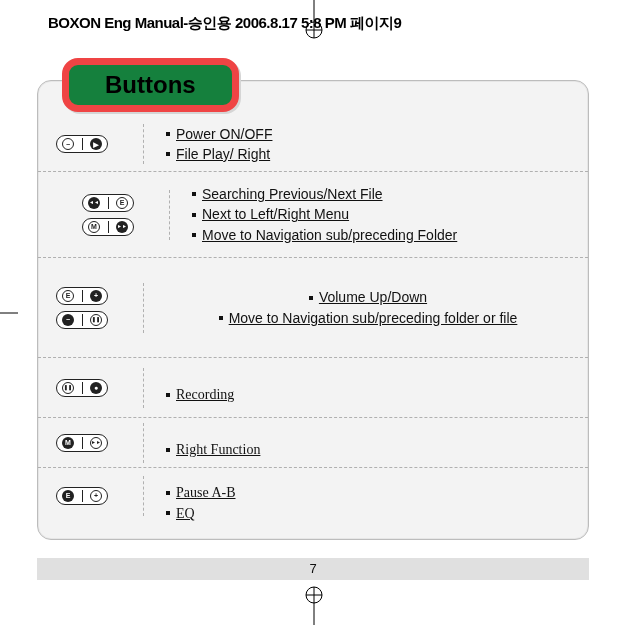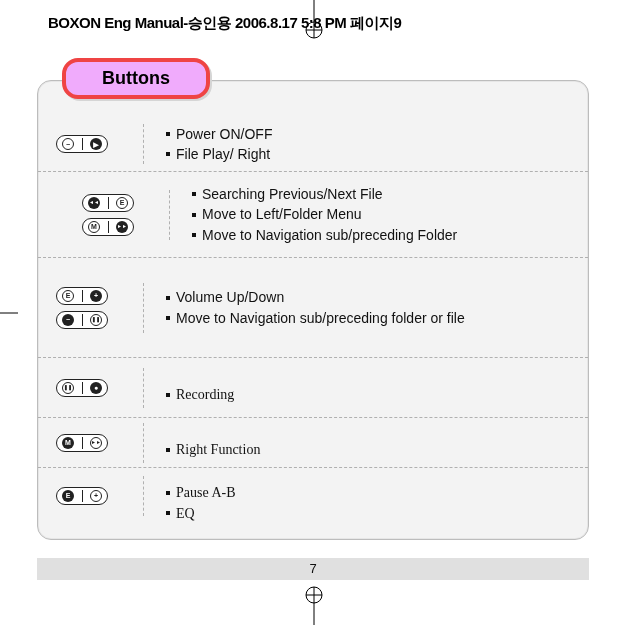--- a/index.html
+++ b/index.html
@@ -57,25 +57,25 @@
     background: #f3f3f3;
     border: 1px solid #bcbcbc;
     border-radius: 14px;
     position: relative;
     box-shadow: 0 0 0 1px #e6e6e6 inset;
   }
   .tab {
     position: absolute;
     top: -23px;
     left: 24px;
-    background: #f0abfc;
-    border: 4px solid #ef4444;
+    background: #15803d;
+    border: 7px solid #ef4444;
     border-radius: 16px;
     padding: 6px 36px 6px 36px;
-    font-size: 18px;
+    font-size: 24px;
     font-weight: bold;
     box-shadow: 2px 2px 0 #d5d5d5;
   }
   .rows {
     position: absolute;
     top: 36px;
     left: 0;
     right: 0;
     bottom: 0;
   }
@@ -132,35 +132,36 @@
     border:1.2px solid #222; background:#fff; color:#222;
     display:flex; align-items:center; justify-content:center;
     font-size:7px;
   }
   .desc-col {
     flex: 1;
     padding-left: 22px;
     font-size: 14px;
     line-height: 1.45;
     color: #111;
+    text-decoration: underline;
   }
   .desc-col.alt { font-family: Georgia, 'Times New Roman', serif; margin-top: 16px; }
   .bullet-line::before {
     content: "";
     display:inline-block;
     width:4px; height:4px;
     background:#111;
     vertical-align: middle;
     margin-right:6px;
     position:relative;
     top:-1px;
   }
   .row.h1 { height: 54px; }
   .row.h2 { height: 86px; padding-left: 44px; }
-  .row.h3 { height: 100px; }
+  .row.h3 { height: 100px; text-align: center; }
   .row.h4 { height: 60px; }
   .row.h5 { height: 50px; }
   .row.h6 { height: 56px; border-bottom: none;}
   .page-num {
     position: absolute;
     bottom: 0;
     left: 0;
     width: 100%;
     height: 22px;
     background: #e0e0e0;
@@ -233,21 +234,21 @@
                 <span class="circle-white" style="font-size: 7px;">M</span>
               </span>
               <span class="sep"></span>
               <span class="glyph">
                 <span class="circle-black" style="font-size: 5px;">►►</span>
               </span>
             </div>
           </div>
           <div class="desc-col">
             <div class="bullet-line">Searching Previous/Next File</div>
-            <div class="bullet-line">Move to Left/Folder Menu</div>
+            <div class="bullet-line">Next to Left/Right Menu</div>
             <div class="bullet-line">Move to Navigation sub/preceding Folder</div>
           </div>
         </div>
         <div class="row h3">
           <div class="icon-col">
             <div class="pill">
               <span class="glyph">
                 <span class="circle-white" style="font-size: 7px;">E</span>
               </span>
               <span class="sep"></span>

